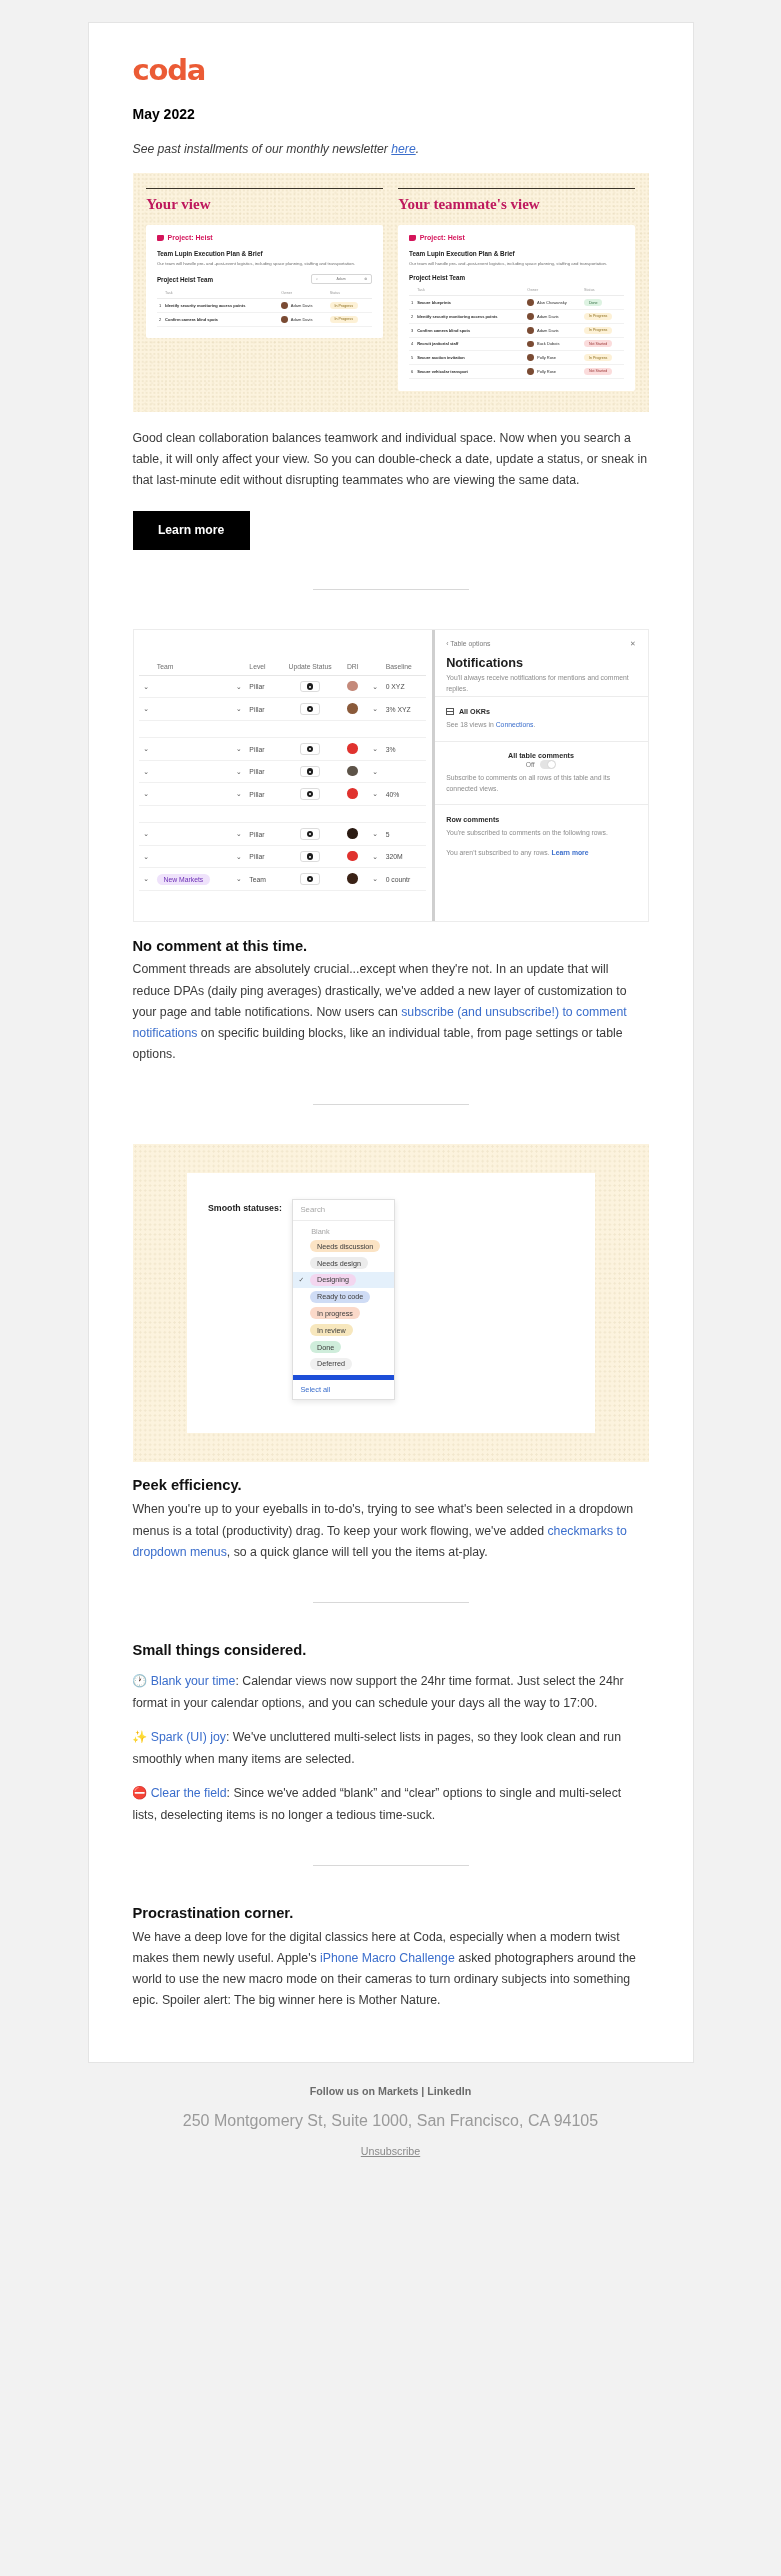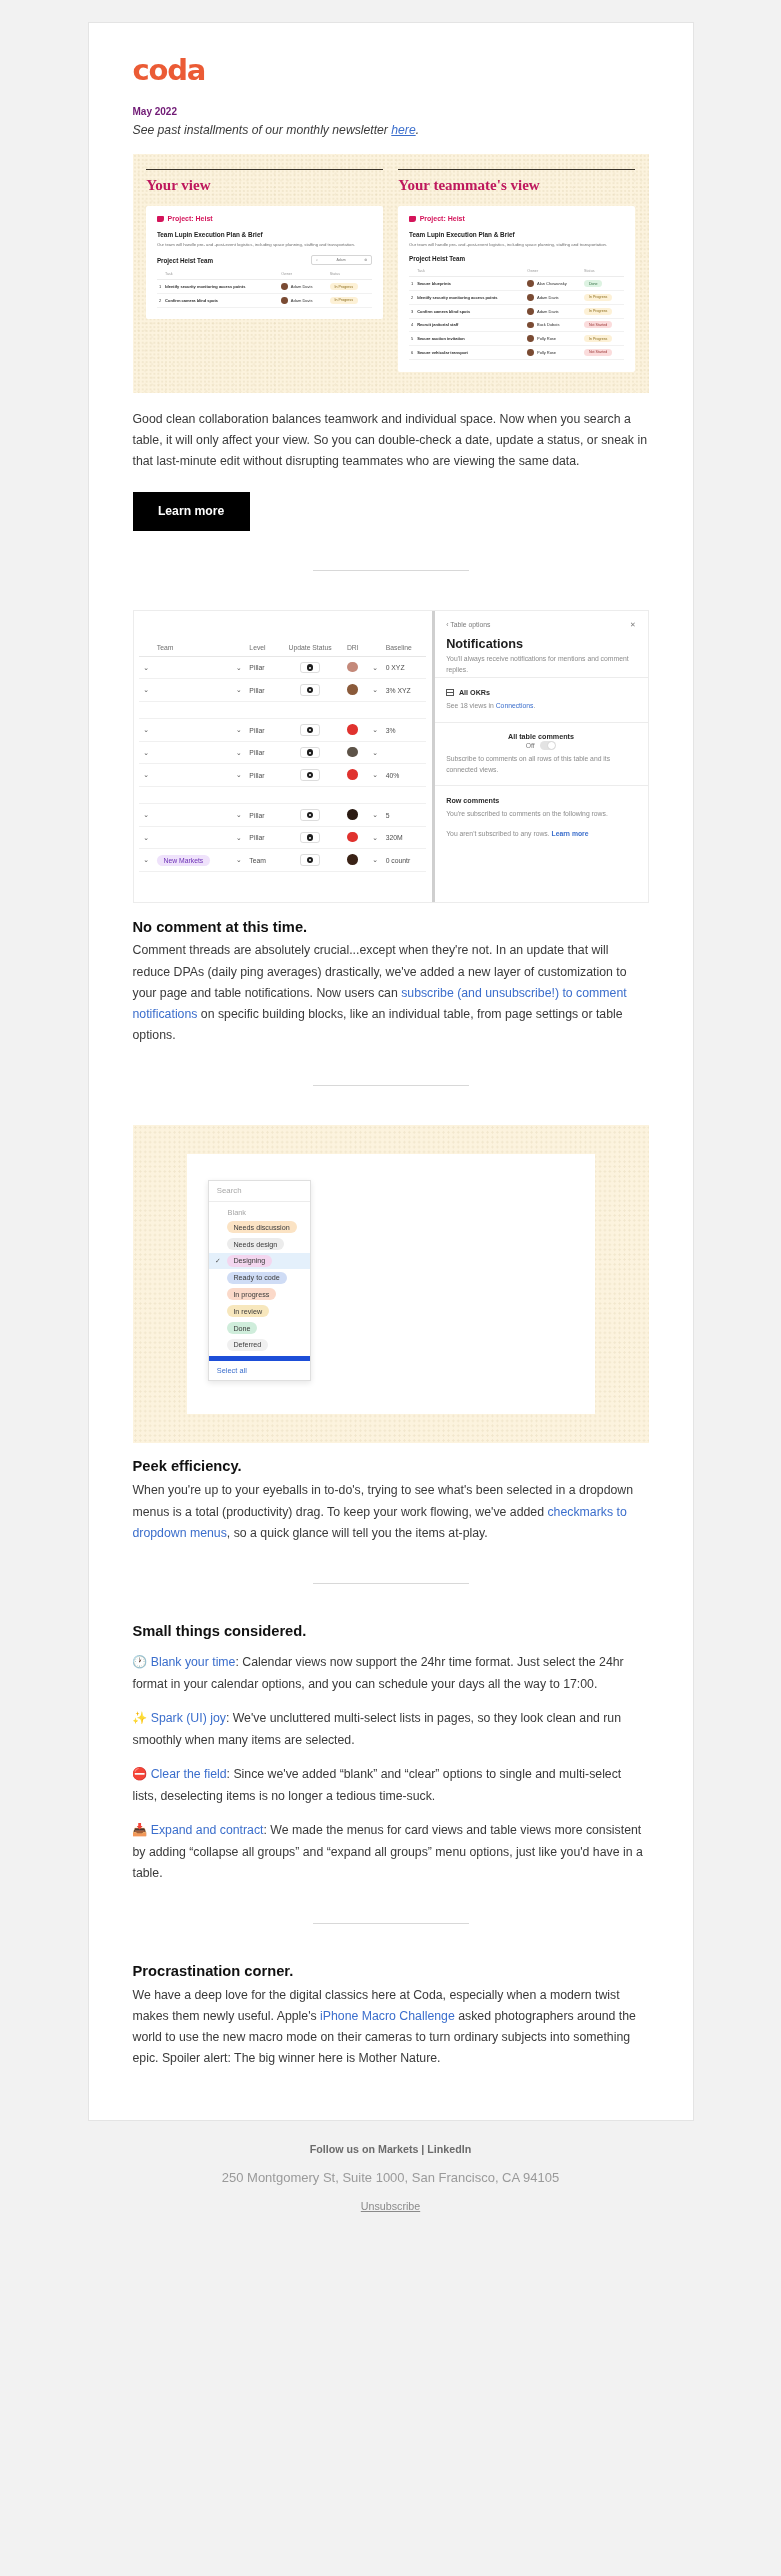--- a/index.html
+++ b/index.html
@@ -24,24 +24,24 @@
   .brand {
     font-family: "DejaVu Sans", sans-serif;
     font-weight: bold;
     font-size: 29px;
     letter-spacing: -1.2px;
     color: #eb5b35;
     line-height: 1;
     margin-bottom: 21.5px;
   }
   .issue-date {
-    font-size: 10px;
+    font-size: 14px;
     font-weight: bold;
-    color: #701a75;
-    margin-bottom: 6px;
+    color: #000000;
+    margin-bottom: 20px;
   }
   .sub-line {
     font-size: 12.2px;
     font-style: italic;
     color: #3b3b3b;
     margin-bottom: 16.6px;
   }
   a.link { color: #3b6ecc; text-decoration: underline; }
   a.link-plain { color: #3b6ecc; text-decoration: none; }
 
@@ -204,21 +204,21 @@
   .dd-blank { color:#a5a5a5; padding-left:1px; }
   .dd-foot { border-top:5px solid #1d4ed8; padding:4.9px 7.8px; font-size:7.4px; color:#3b6ecc; }
 
   
   .tidbit { margin-top: 13.7px; font-size:12.3px; line-height:1.72; color:#3a3a3a; }
   .tidbit .emo { margin-right:2.9px; }
 
   
   .footer { width:606px; margin:0 auto; text-align:center; padding:21.5px 0 39px 0; }
   .footer-line { font-size:10.7px; color:#6b6b6b; margin-bottom:6.8px; font-weight:bold;}
-  .footer-addr { font-size:13px; color:#9a9a9a; margin-bottom:11.7px;margin-top:15px;}
+  .footer-addr { font-size:16px; color:#9a9a9a; margin-bottom:11.7px;margin-top:15px;}
   .footer-unsub { font-size:10.7px; color:#8a8a8a; text-decoration:underline; }
 </style>
 </head>
 <body>
 
 <div class="email-wrap">
   <div class="email-card">
 
     
     <div class="brand">coda</div>
@@ -534,20 +534,21 @@
     <h2 class="section-head">No comment at this time.</h2>
     <p class="body-copy" style="margin-top:0">
       <span>Comment threads are absolutely crucial...except when they're not. In an update that will reduce DPAs (daily ping averages) drastically, we've added a new layer of customization to your page and table notifications. Now users can </span><a class="link-plain" href="#">subscribe (and unsubscribe!) to comment notifications</a><span> on specific building blocks, like an individual table, from page settings or table options.</span>
     </p>
 
     <div class="divider"></div>
 
     
     <div class="shot3">
       <div class="dd-stage">
+        <div class="dd-label">Smooth statuses:</div>
         <div class="dd-menu">
           <div class="dd-search">Search</div>
           <div class="dd-list" id="dd-list">
               <div class="dd-item">
                 <span class="dd-check"></span>
                 <span class="dd-blank">Blank</span>
               </div>
               <div class="dd-item">
                 <span class="dd-check"></span>
                 <span class="dd-pill" style="background:#fbe3c4">Needs discussion</span>
@@ -592,21 +593,20 @@
     </p>
 
     <div class="divider"></div>
 
     
     <h2 class="section-head">Small things considered.</h2>
     <div id="tidbits">
         <p class="tidbit"><span class="emo">🕐</span><a class="link-plain" href="#">Blank your time</a><span>: Calendar views now support the 24hr time format. Just select the 24hr format in your calendar options, and you can schedule your days all the way to 17:00.</span></p>
         <p class="tidbit"><span class="emo">✨</span><a class="link-plain" href="#">Spark (UI) joy</a><span>: We've uncluttered multi-select lists in pages, so they look clean and run smoothly when many items are selected.</span></p>
         <p class="tidbit"><span class="emo">⛔</span><a class="link-plain" href="#">Clear the field</a><span>: Since we've added “blank” and “clear” options to single and multi-select lists, deselecting items is no longer a tedious time-suck.</span></p>
-        <p class="tidbit"><span class="emo">📥</span><a class="link-plain" href="#">Expand and contract</a><span>: We made the menus for card views and table views more consistent by adding “collapse all groups” and “expand all groups” menu options, just like you'd have in a table.</span></p>
       </div>
 
     <div class="divider"></div>
 
     
     <h2 class="section-head">Procrastination corner.</h2>
     <p class="body-copy" style="margin-top:0">
       <span>We have a deep love for the digital classics here at Coda, especially when a modern twist makes them newly useful. Apple's </span><a class="link-plain" href="#">iPhone Macro Challenge</a><span> asked photographers around the world to use the new macro mode on their cameras to turn ordinary subjects into something epic. Spoiler alert: The big winner here is Mother Nature.</span>
     </p>
 

